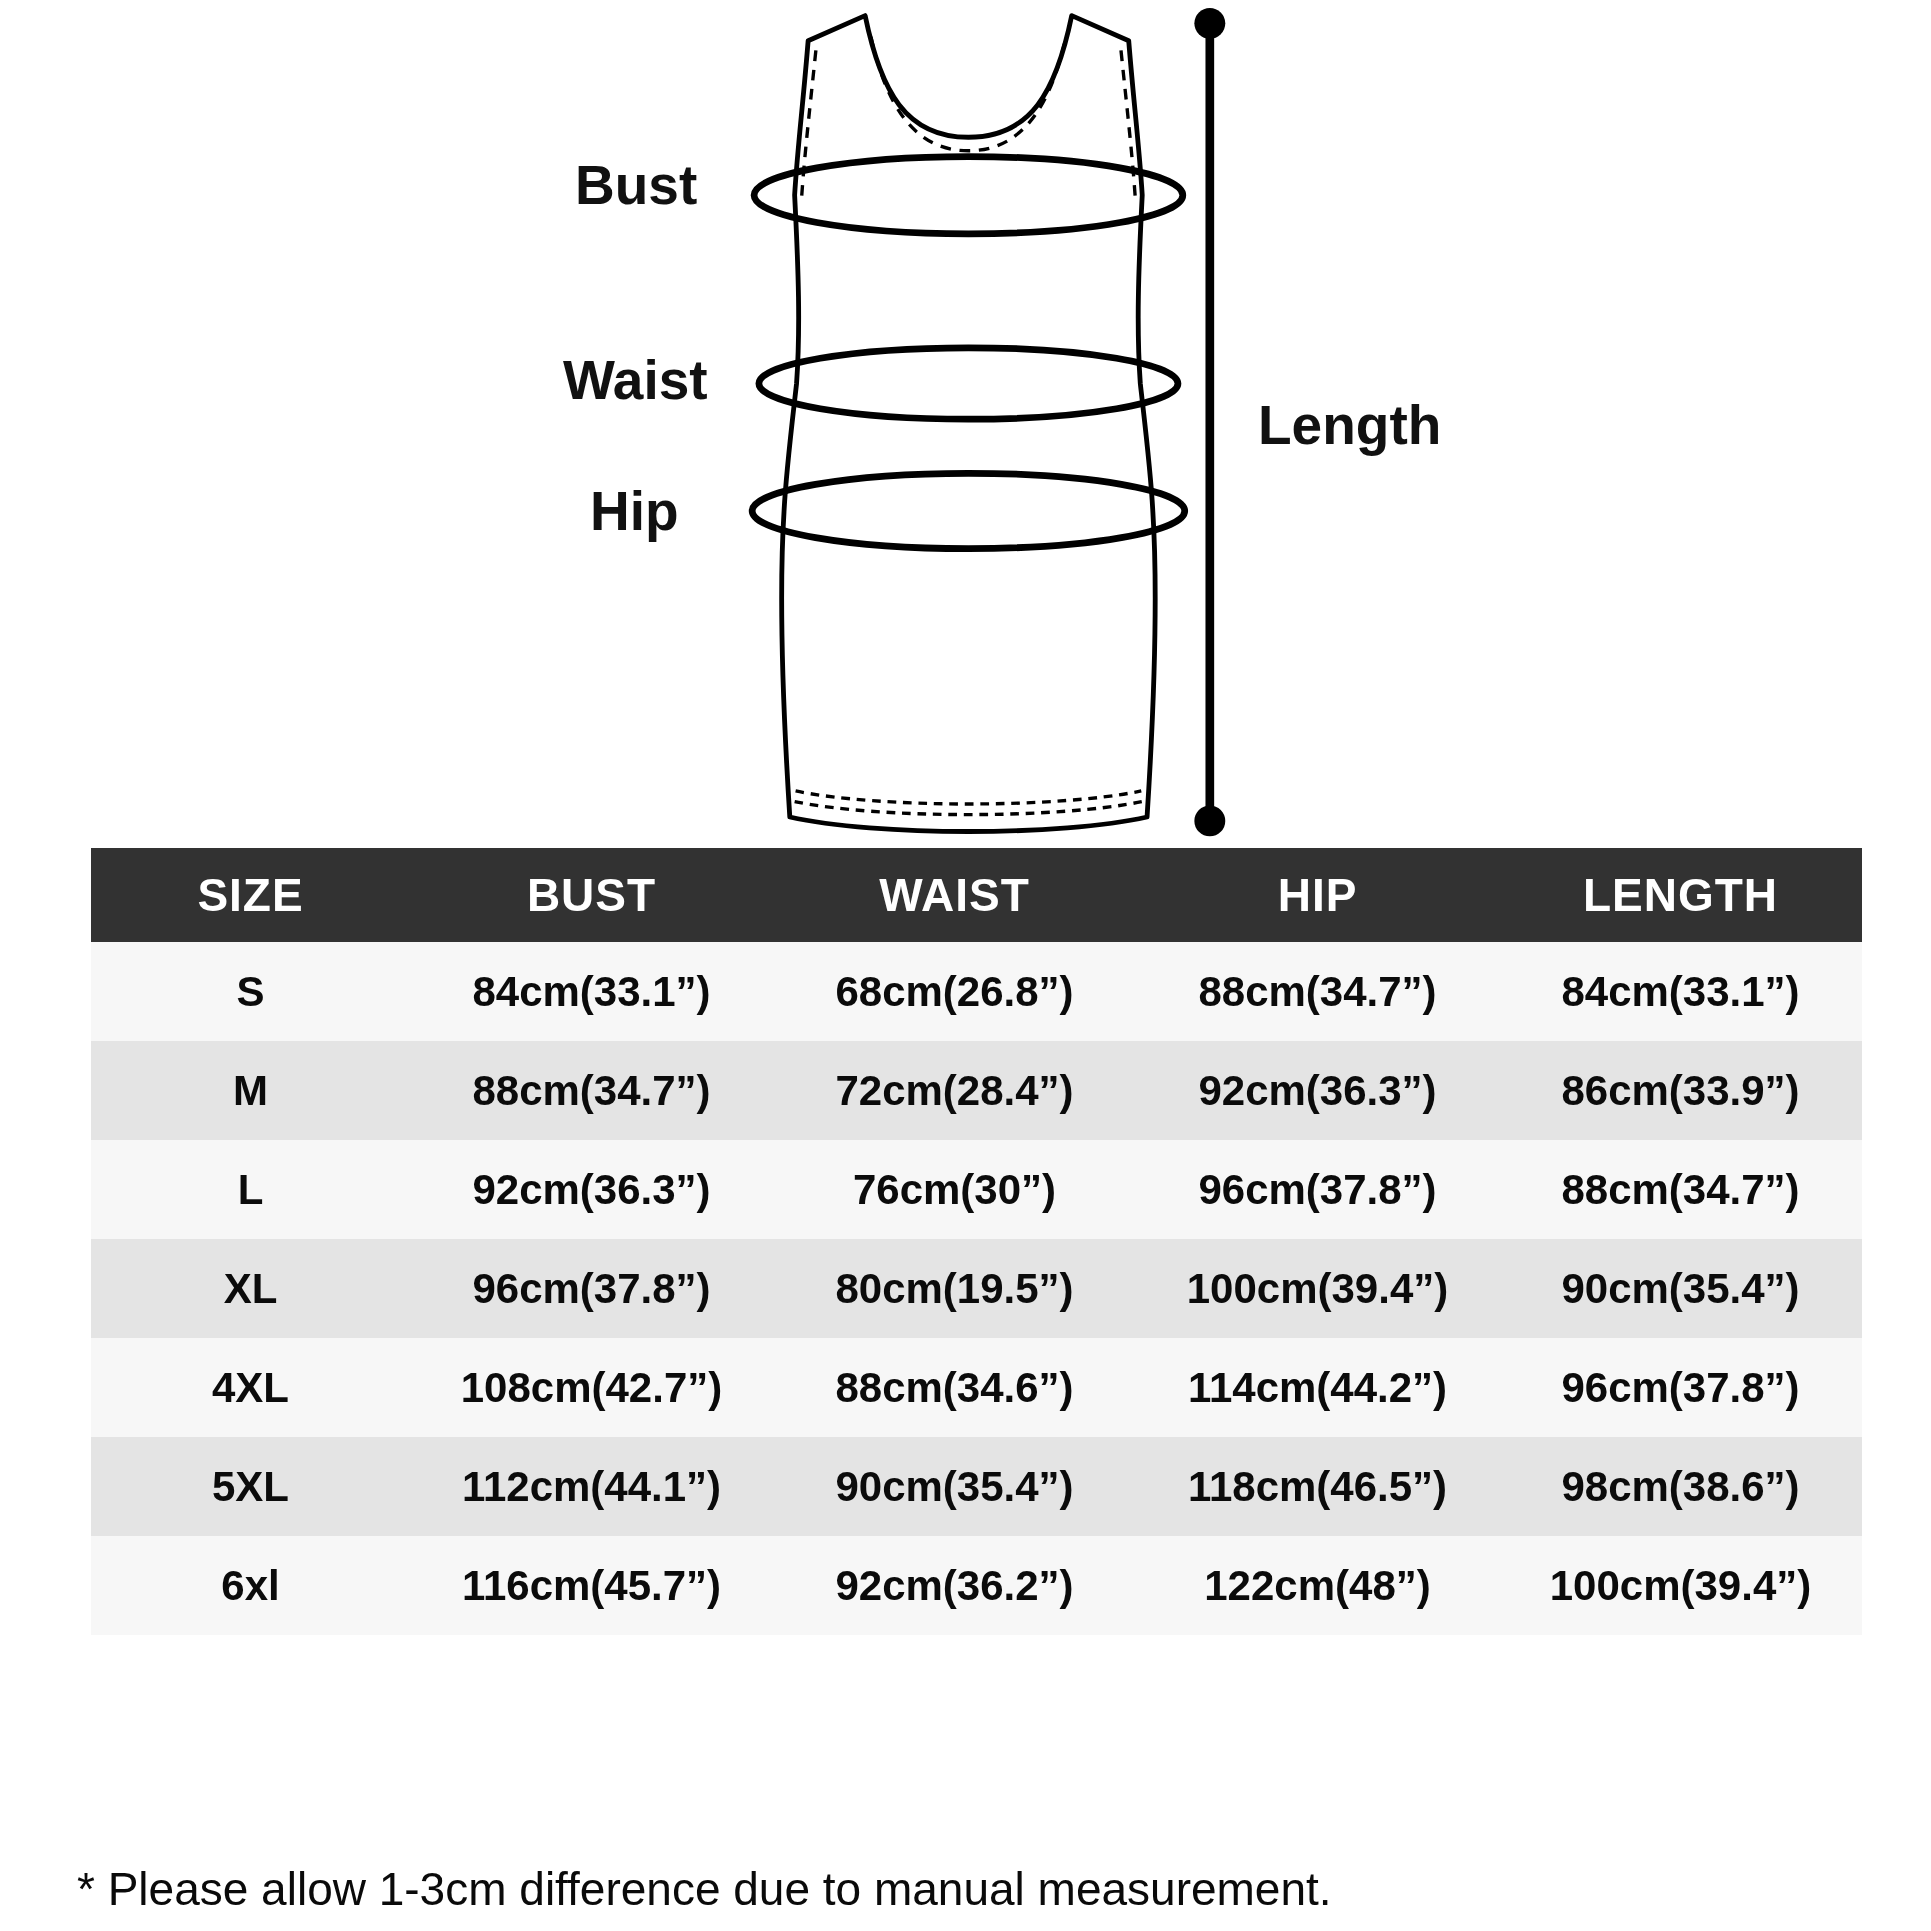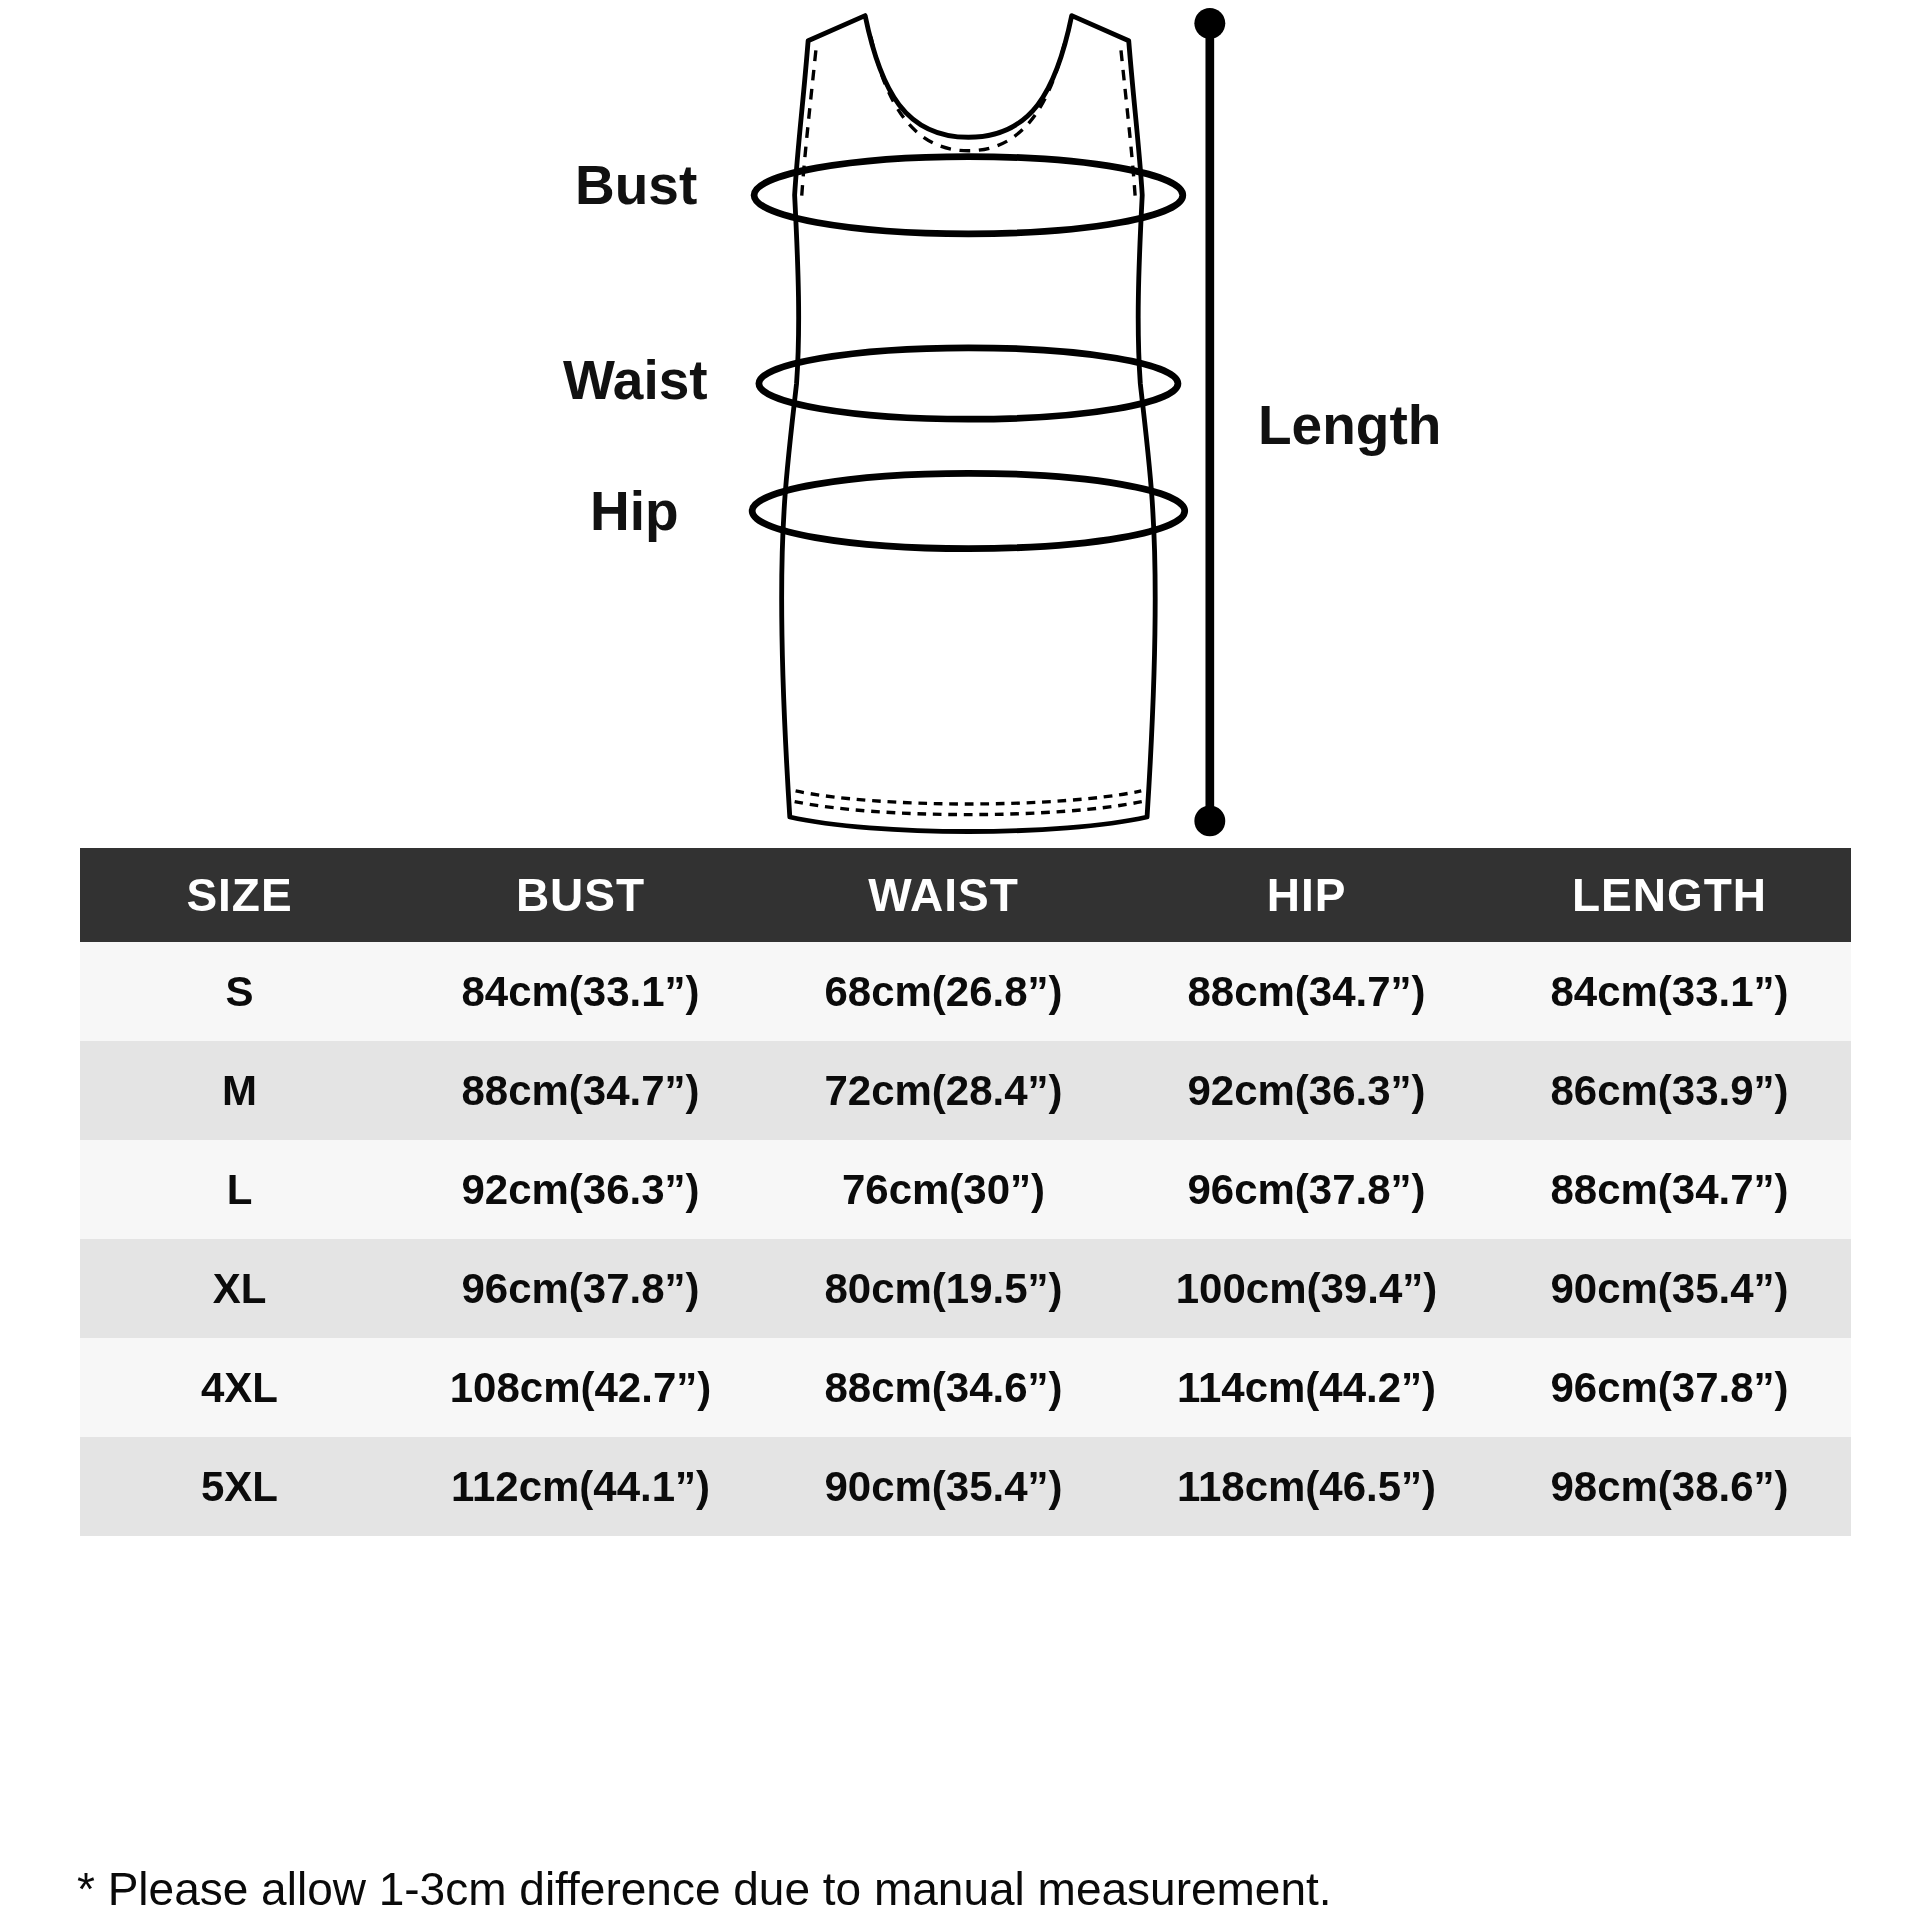--- a/index.html
+++ b/index.html
@@ -28,21 +28,21 @@
     color:#111111;
     white-space:nowrap;
   }
   .lbl-bust{left:575px;top:158px;}
   .lbl-waist{left:563px;top:353px;}
   .lbl-hip{left:590px;top:484px;}
   .lbl-length{left:1258px;top:398px;}
 
   table.size-table{
     position:absolute;
-    left:80px;top:848px;
+    left:91px;top:848px;
     width:1771px;
     border-collapse:collapse;
     table-layout:fixed;
   }
   table.size-table col.c-size{width:319px;}
   table.size-table th{
     background:var(--header-bg);
     color:var(--header-text);
     font-size:46px;
     font-weight:700;
@@ -171,17 +171,24 @@
       <td>114cm(44.2”)</td>
       <td>96cm(37.8”)</td>
     </tr>
     <tr>
       <td>5XL</td>
       <td>112cm(44.1”)</td>
       <td>90cm(35.4”)</td>
       <td>118cm(46.5”)</td>
       <td>98cm(38.6”)</td>
     </tr>
+    <tr>
+      <td>6xl</td>
+      <td>116cm(45.7”)</td>
+      <td>92cm(36.2”)</td>
+      <td>122cm(48”)</td>
+      <td>100cm(39.4”)</td>
+    </tr>
   </tbody>
 </table>
 
 <div class="note">* Please allow 1-3cm difference due to manual measurement.</div>
 
 
 </body></html>

